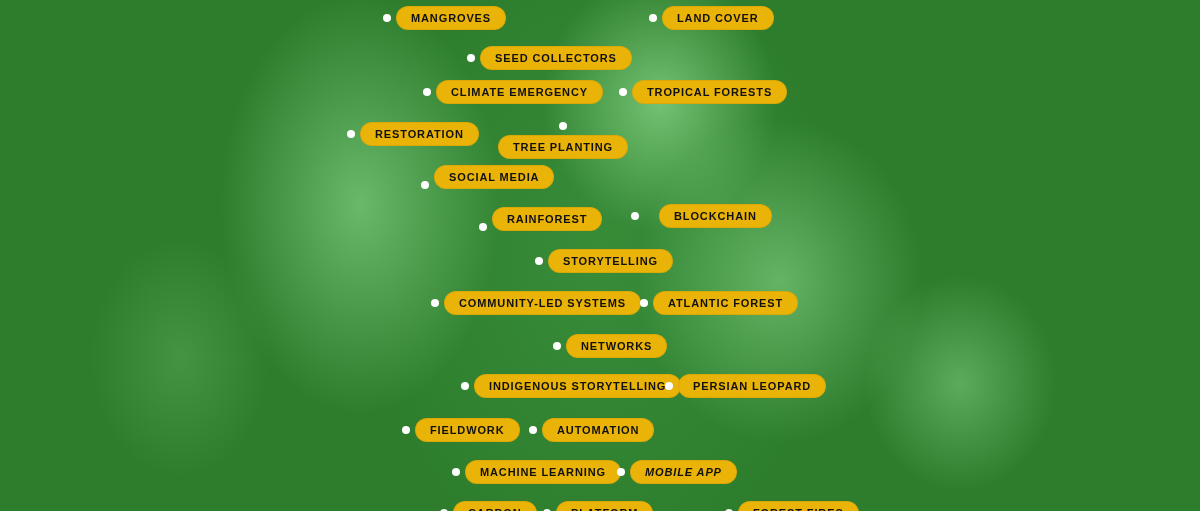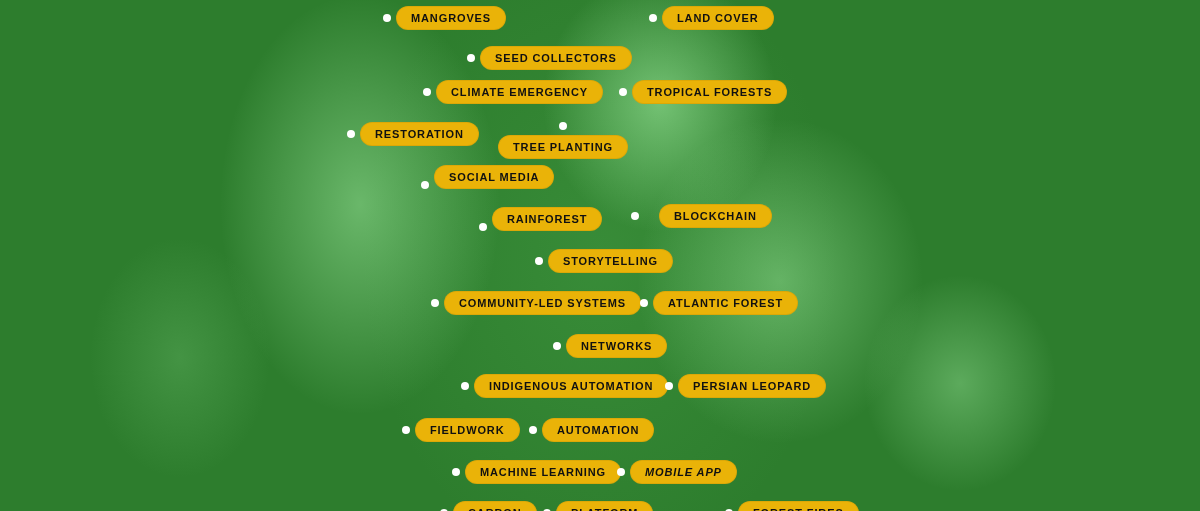--- a/index.html
+++ b/index.html
@@ -115,21 +115,21 @@
     <div class="tag-wrap" style="position: absolute; left: 640px; top: 291px; display: flex; align-items: center; gap: 5px;">
       <div class="bullet"></div>
       <div class="label">ATLANTIC FOREST</div>
     </div>
     <div class="tag-wrap" style="position: absolute; left: 553px; top: 334px; display: flex; align-items: center; gap: 5px;">
       <div class="bullet"></div>
       <div class="label">NETWORKS</div>
     </div>
     <div class="tag-wrap" style="position: absolute; left: 461px; top: 374px; display: flex; align-items: center; gap: 5px;">
       <div class="bullet"></div>
-      <div class="label">INDIGENOUS AUTOMATION</div>
+      <div class="label">INDIGENOUS STORYTELLING</div>
     </div>
     <div class="tag-wrap" style="position: absolute; left: 665px; top: 374px; display: flex; align-items: center; gap: 5px;">
       <div class="bullet"></div>
       <div class="label">PERSIAN LEOPARD</div>
     </div>
     <div class="tag-wrap" style="position: absolute; left: 402px; top: 418px; display: flex; align-items: center; gap: 5px;">
       <div class="bullet"></div>
       <div class="label">FIELDWORK</div>
     </div>
     <div class="tag-wrap" style="position: absolute; left: 452px; top: 460px; display: flex; align-items: center; gap: 5px;">

